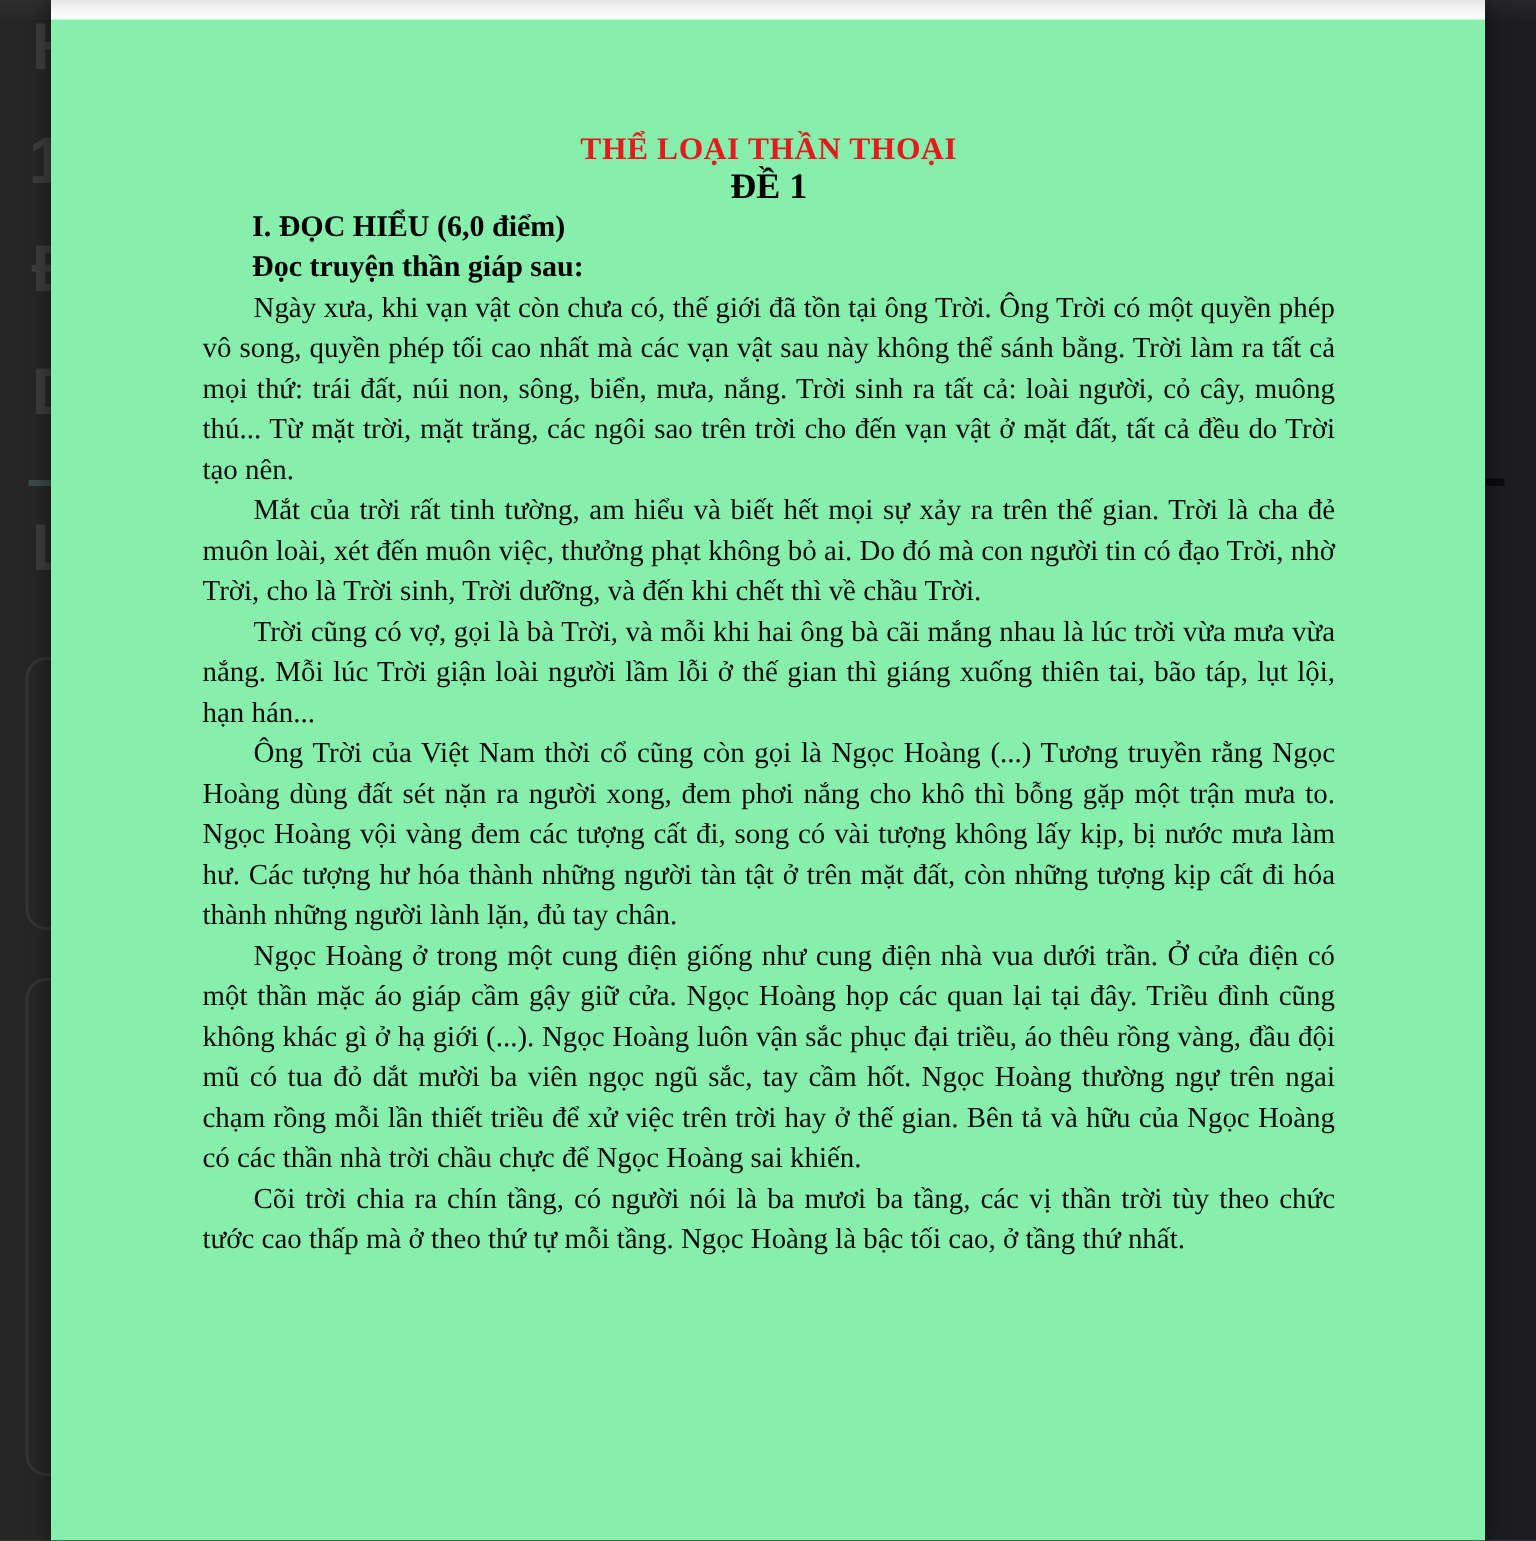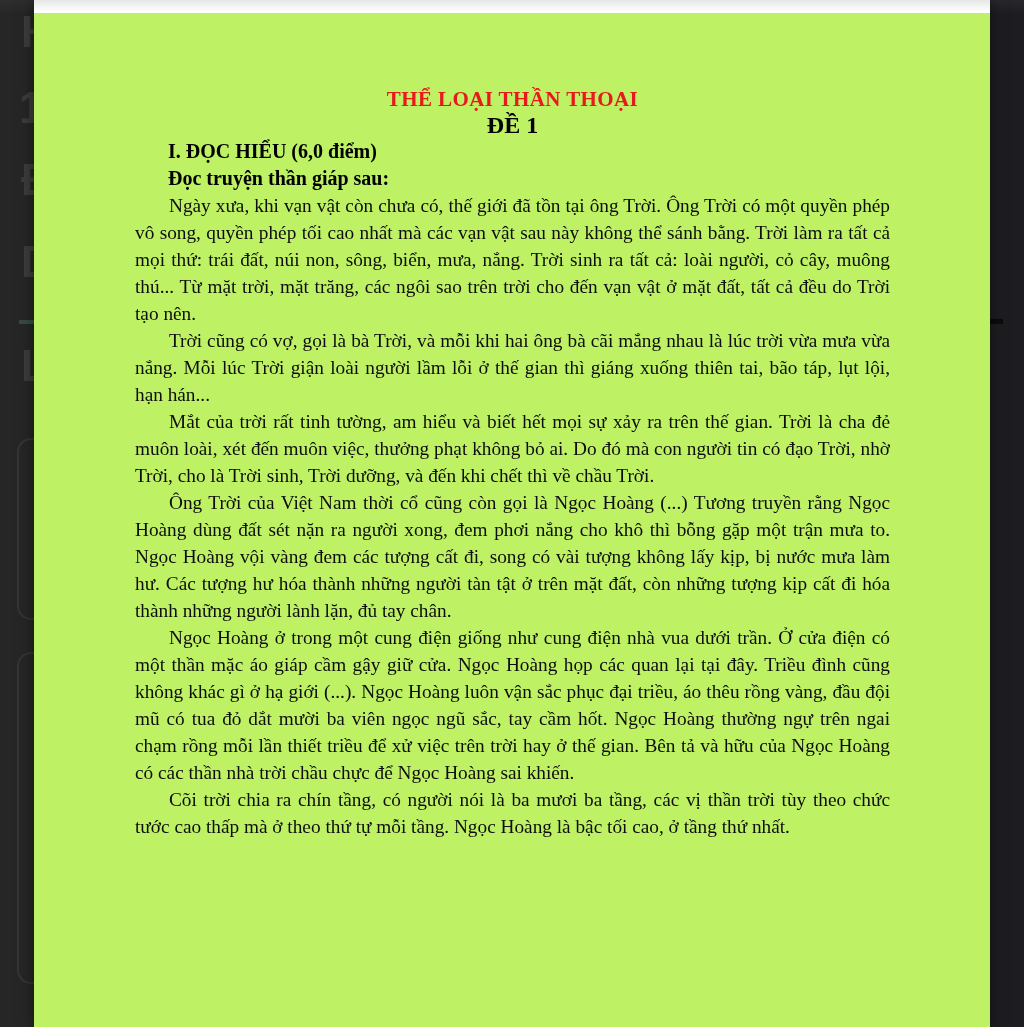--- a/index.html
+++ b/index.html
@@ -49,21 +49,21 @@
   .c2 { top: 652px; height: 332px; }
   .bg-dash-right {
     position: absolute; left: 0; top: 319px;
     width: 13px; height: 5px; background: #0b0b0d;
   }
 
   
   .page {
     position: absolute; left: 34px; top: 0;
     width: 956px; height: 1027px;
-    background: #bef264;
+    background: #86efac;
     box-shadow: 0 0 14px rgba(0,0,0,.5);
     overflow: hidden;
   }
   .page-top-shade {
     position: absolute; left: 0; top: 0; width: 100%; height: 13px;
     background: linear-gradient(to bottom, #e6e6e6 0%, #f6f6f6 55%, #ffffff 100%);
     pointer-events: none;
   }
   .doc {
     position: absolute; left: 0; top: 0; width: 100%; height: 100%;
@@ -133,23 +133,23 @@
       <div class="doc-subtitle">ĐỀ 1</div>
 
       <p class="head-line">I. ĐỌC HIỂU (6,0 điểm)</p>
 
       <p class="head-line">Đọc truyện thần giáp sau:</p>
 
       <div>
 
           <p class="body-par">Ngày xưa, khi vạn vật còn chưa có, thế giới đã tồn tại ông Trời. Ông Trời có một quyền phép vô song, quyền phép tối cao nhất mà các vạn vật sau này không thể sánh bằng. Trời làm ra tất cả mọi thứ: trái đất, núi non, sông, biển, mưa, nắng. Trời sinh ra tất cả: loài người, cỏ cây, muông thú... Từ mặt trời, mặt trăng, các ngôi sao trên trời cho đến vạn vật ở mặt đất, tất cả đều do Trời tạo nên.</p>
 
+          <p class="body-par">Mắt của trời rất tinh tường, am hiểu và biết hết mọi sự xảy ra trên thế gian. Trời là cha đẻ muôn loài, xét đến muôn việc, thưởng phạt không bỏ ai. Do đó mà con người tin có đạo Trời, nhờ Trời, cho là Trời sinh, Trời dưỡng, và đến khi chết thì về chầu Trời.</p>
+
           <p class="body-par">Trời cũng có vợ, gọi là bà Trời, và mỗi khi hai ông bà cãi mắng nhau là lúc trời vừa mưa vừa nắng. Mỗi lúc Trời giận loài người lầm lỗi ở thế gian thì giáng xuống thiên tai, bão táp, lụt lội, hạn hán...</p>
-
-          <p class="body-par">Mắt của trời rất tinh tường, am hiểu và biết hết mọi sự xảy ra trên thế gian. Trời là cha đẻ muôn loài, xét đến muôn việc, thưởng phạt không bỏ ai. Do đó mà con người tin có đạo Trời, nhờ Trời, cho là Trời sinh, Trời dưỡng, và đến khi chết thì về chầu Trời.</p>
 
 
           <p class="body-par">Ông Trời của Việt Nam thời cổ cũng còn gọi là Ngọc Hoàng (...) Tương truyền rằng Ngọc Hoàng dùng đất sét nặn ra người xong, đem phơi nắng cho khô thì bỗng gặp một trận mưa to. Ngọc Hoàng vội vàng đem các tượng cất đi, song có vài tượng không lấy kịp, bị nước mưa làm hư. Các tượng hư hóa thành những người tàn tật ở trên mặt đất, còn những tượng kịp cất đi hóa thành những người lành lặn, đủ tay chân.</p>
 
           <p class="body-par">Ngọc Hoàng ở trong một cung điện giống như cung điện nhà vua dưới trần. Ở cửa điện có một thần mặc áo giáp cầm gậy giữ cửa. Ngọc Hoàng họp các quan lại tại đây. Triều đình cũng không khác gì ở hạ giới (...). Ngọc Hoàng luôn vận sắc phục đại triều, áo thêu rồng vàng, đầu đội mũ có tua đỏ dắt mười ba viên ngọc ngũ sắc, tay cầm hốt. Ngọc Hoàng thường ngự trên ngai chạm rồng mỗi lần thiết triều để xử việc trên trời hay ở thế gian. Bên tả và hữu của Ngọc Hoàng có các thần nhà trời chầu chực để Ngọc Hoàng sai khiến.</p>
 
           <p class="body-par">Cõi trời chia ra chín tầng, có người nói là ba mươi ba tầng, các vị thần trời tùy theo chức tước cao thấp mà ở theo thứ tự mỗi tầng. Ngọc Hoàng là bậc tối cao, ở tầng thứ nhất.</p>
         </div>
 
 

